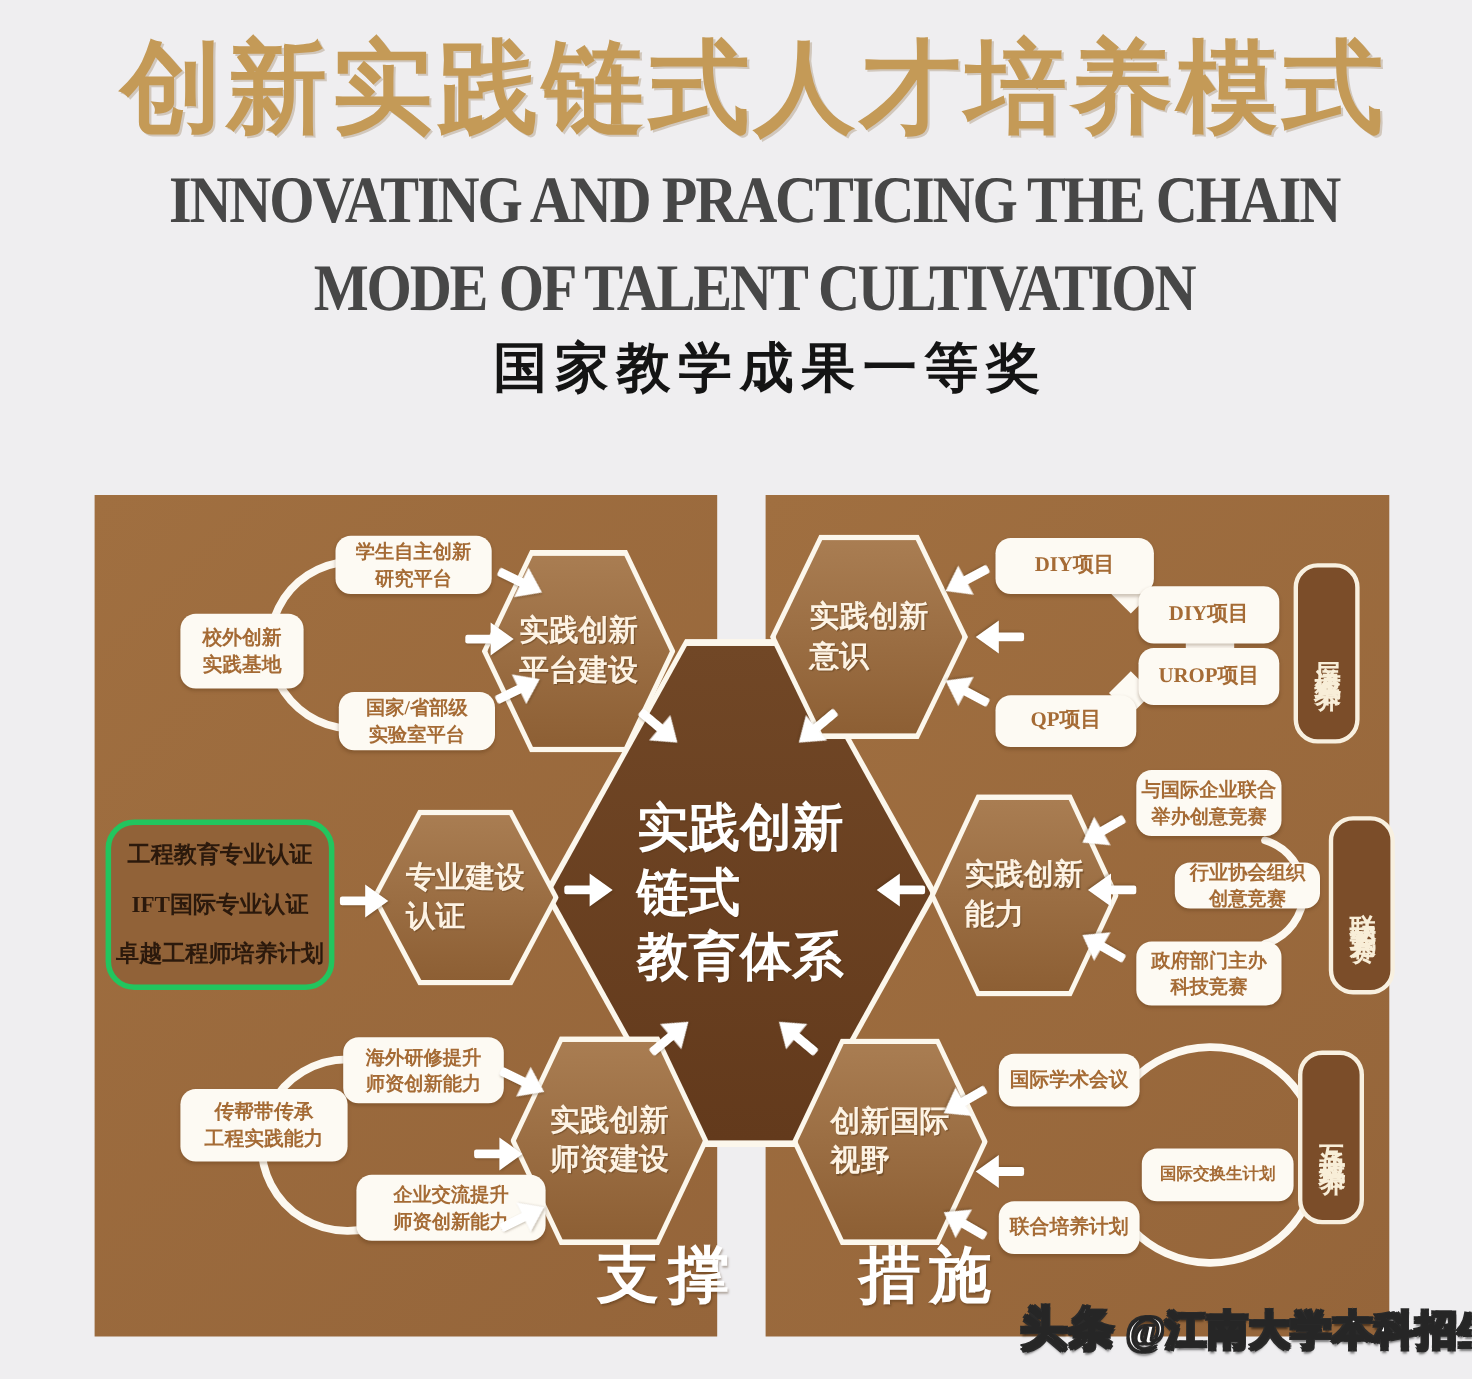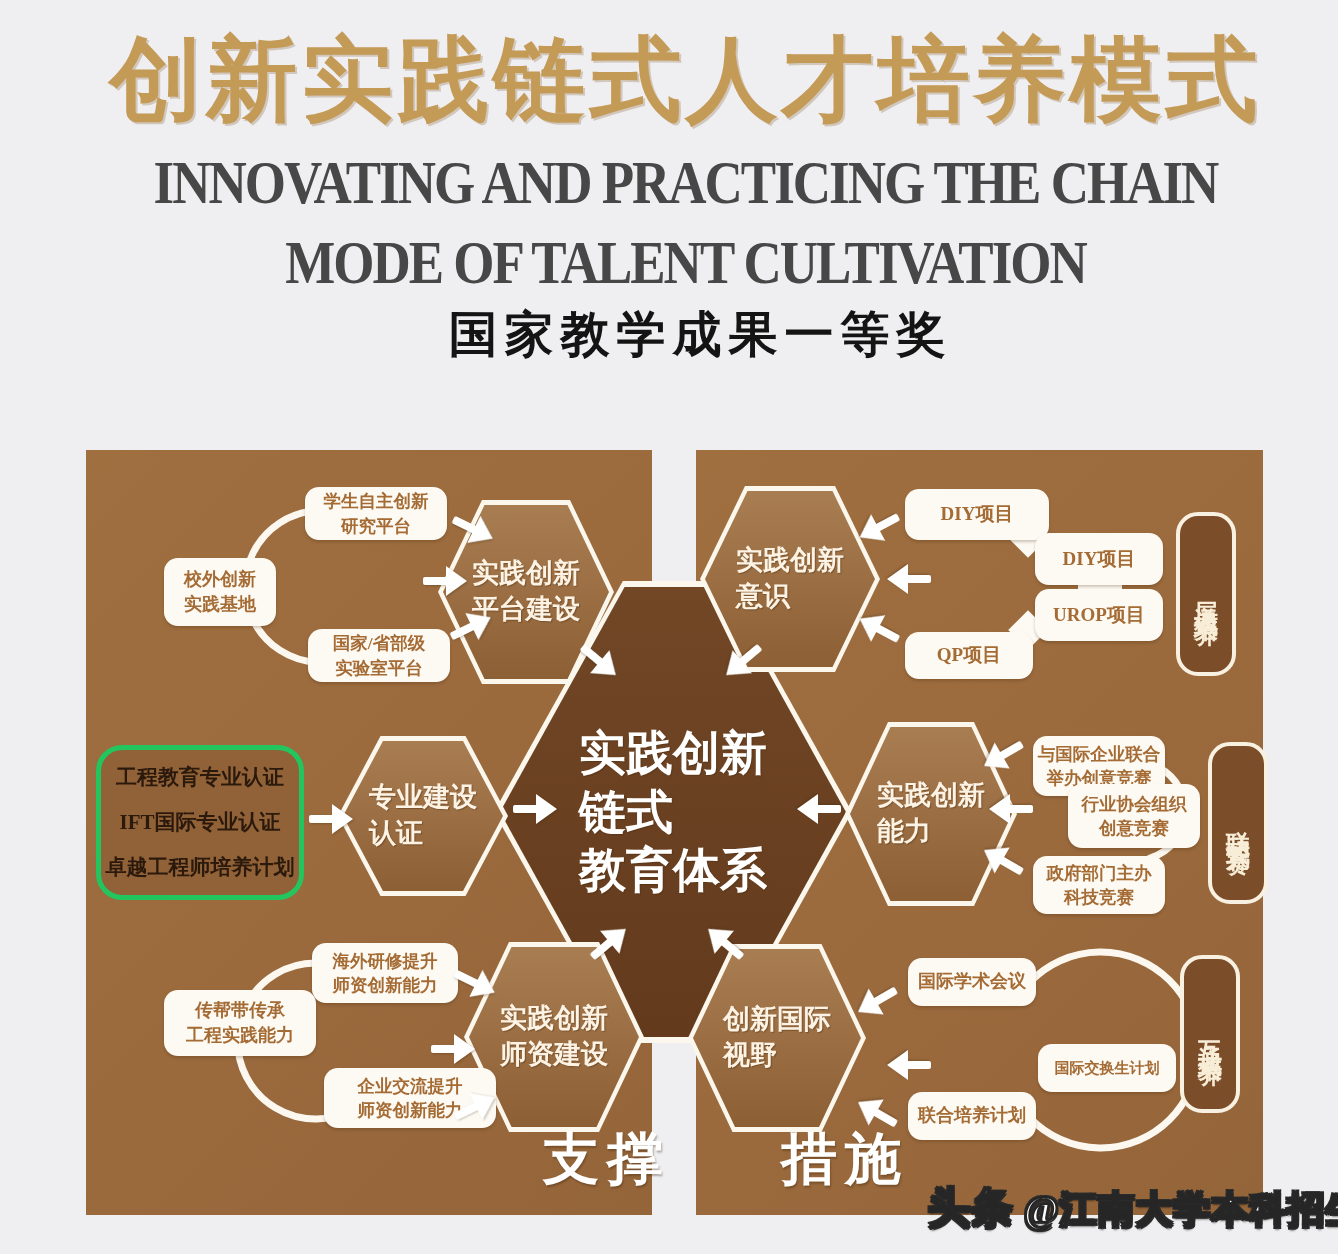--- a/index.html
+++ b/index.html
@@ -117,21 +117,21 @@
         <span class="lbl">实践创新
 能力</span>
       </div>
   </div>
   <div class="hex" style="left:464px;top:942px;width:180px;height:190px;">
     <div class="in">
         <span class="lbl">实践创新
 师资建设</span>
       </div>
   </div>
-  <div class="hex" style="left:688px;top:944px;width:178px;height:188px;">
+  <div class="hex" style="left:720px;top:944px;width:178px;height:188px;">
     <div class="in">
         <span class="lbl">创新国际
 视野</span>
       </div>
   </div>
 
   <div class="wbox" style="left:305px;top:487px;width:142px;height:53px;">
     <span class="t">学生自主创新
 研究平台</span>
     </div>
@@ -166,25 +166,25 @@
     </div>
   <div class="wbox one" style="left:1035px;top:533px;width:128px;height:52px;">
     <span class="t">DIY项目</span>
     </div>
   <div class="wbox one" style="left:1035px;top:589px;width:128px;height:52px;">
     <span class="t">UROP项目</span>
     </div>
   <div class="wbox one" style="left:905px;top:632px;width:128px;height:47px;">
     <span class="t">QP项目</span>
     </div>
-  <div class="wbox" style="left:1033px;top:736px;width:132px;height:60px;">
+  <div class="wbox" style="left:1033px;top:700px;width:132px;height:60px;">
     <span class="t">与国际企业联合
 举办创意竞赛</span>
     </div>
-  <div class="wbox" style="left:1068px;top:784px;width:132px;height:64px;">
+  <div class="wbox" style="left:1068px;top:784px;width:132px;height:42px;">
     <span class="t">行业协会组织
 创意竞赛</span>
     </div>
   <div class="wbox" style="left:1033px;top:856px;width:132px;height:58px;">
     <span class="t">政府部门主办
 科技竞赛</span>
     </div>
   <div class="wbox one" style="left:908px;top:958px;width:128px;height:48px;">
     <span class="t" style="font-size:18px">国际学术会议</span>
     </div>

